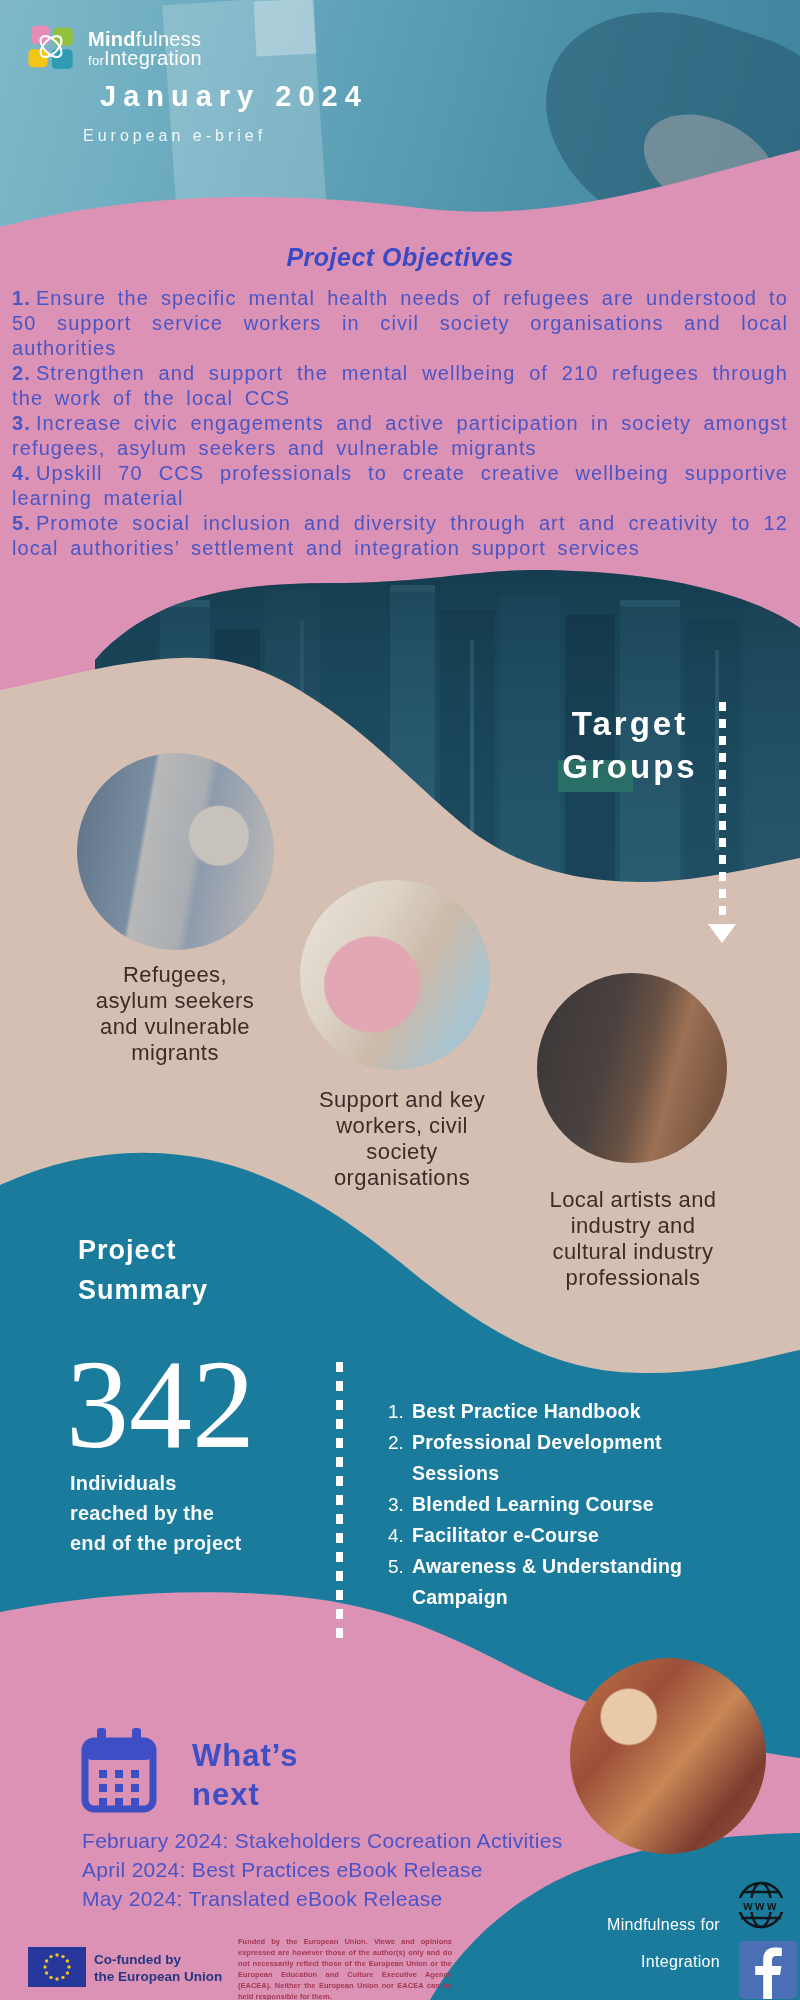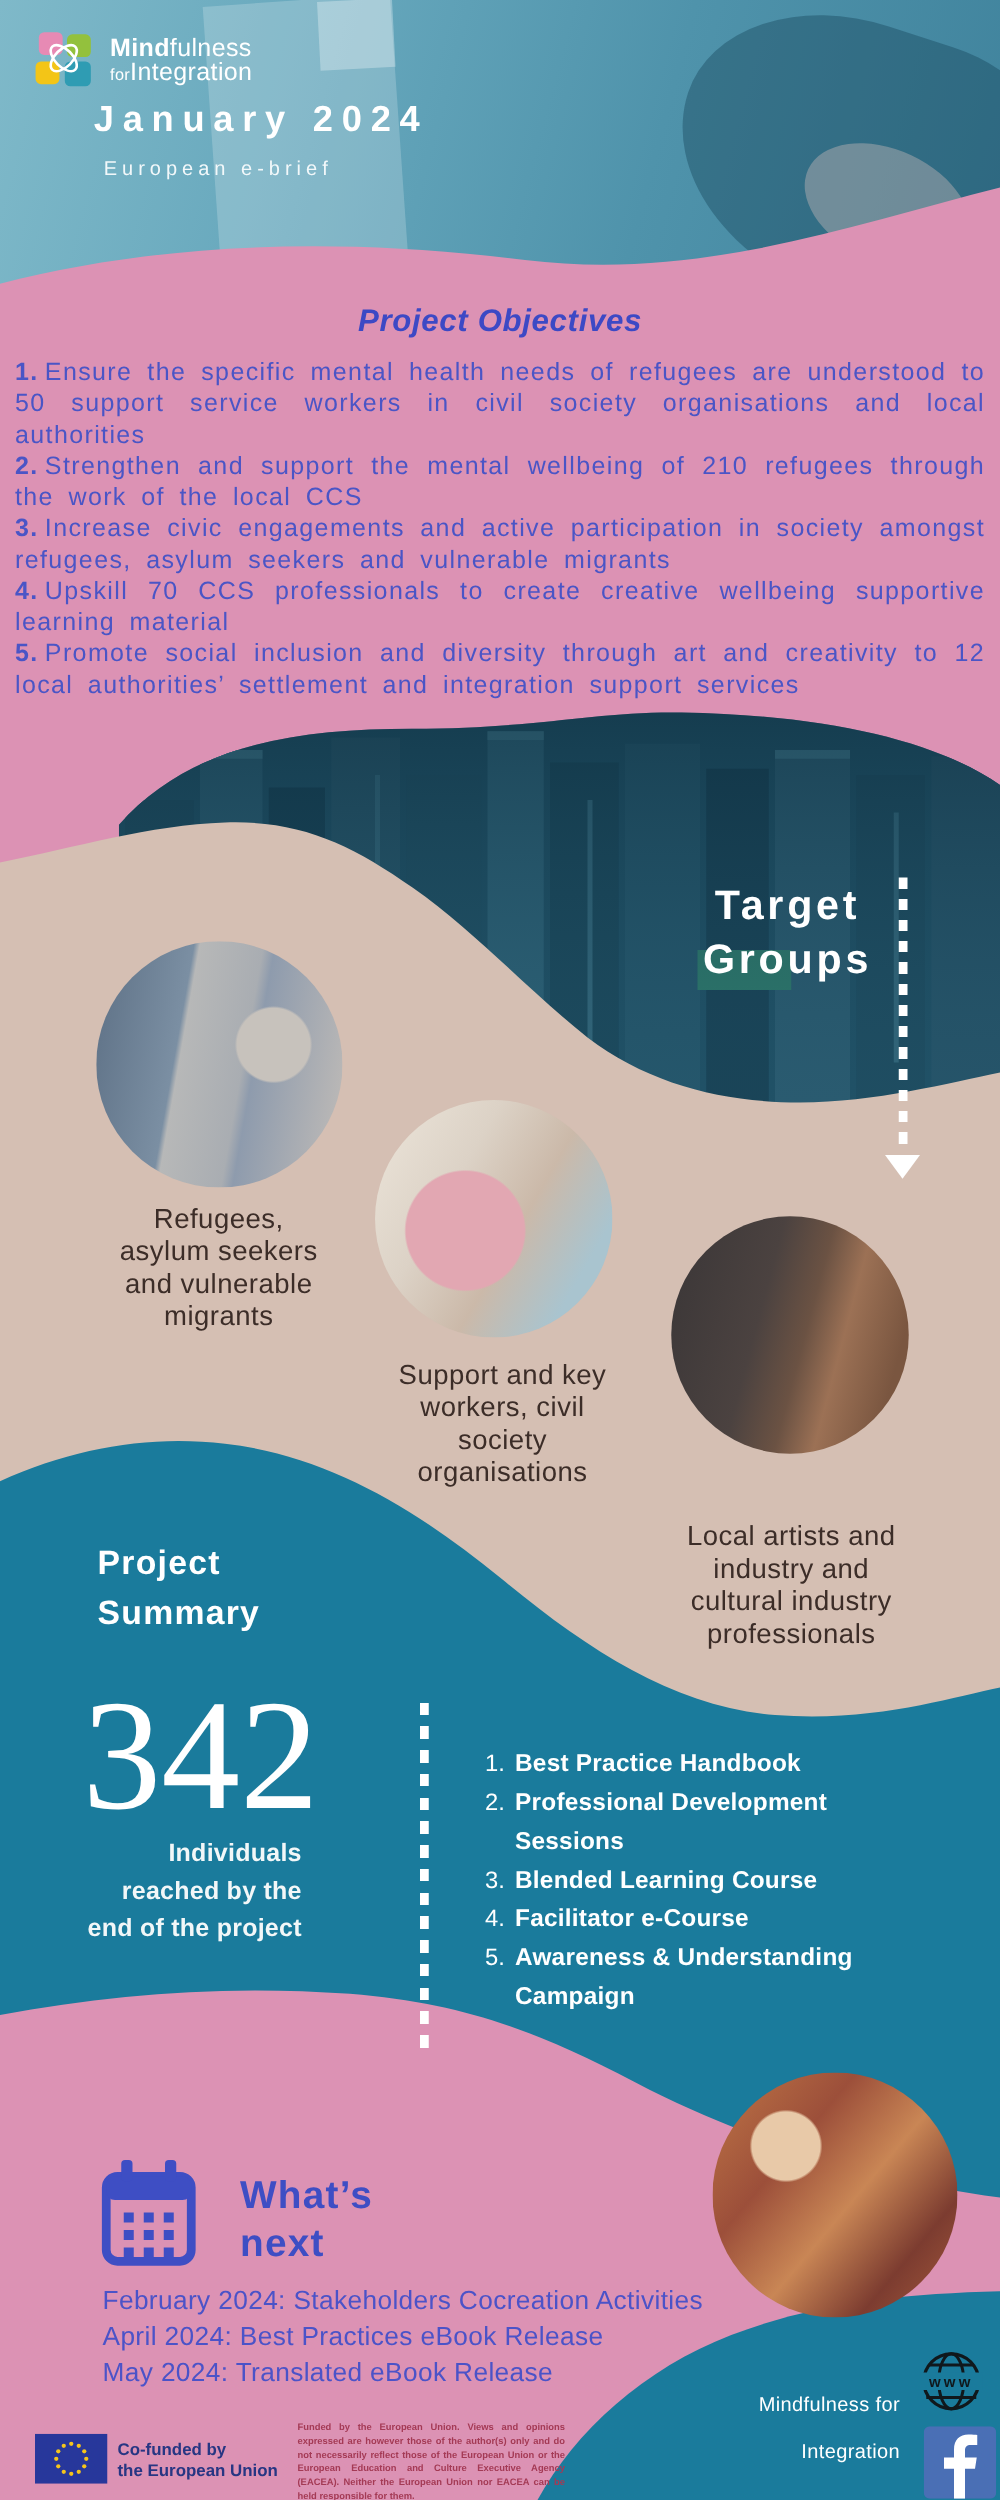--- a/index.html
+++ b/index.html
@@ -13,21 +13,21 @@
   .hp-frame{left:255px;top:0;width:60px;height:55px;background:rgba(255,255,255,0.30);transform:rotate(-3deg);}
   .hp-arm{left:540px;top:20px;width:300px;height:220px;background:rgba(18,62,84,0.38);border-radius:50% 40% 30% 60%;transform:rotate(18deg);}
   .hp-hand{left:640px;top:120px;width:140px;height:90px;background:rgba(230,200,195,0.35);border-radius:50%;transform:rotate(25deg);}
   .bg-svg{left:0;top:0;}
   .logo{left:25px;top:24px;}
   .brand{left:88px;top:30px;color:#ffffff;line-height:19px;letter-spacing:0.3px;}
   .brand .l1{font-size:20px;font-weight:300;}
   .brand .l1 b{font-weight:700;}
   .brand .l2{font-size:20px;font-weight:300;}
   .brand .l2 .for{font-size:13px;}
-  .h-title{left:75px;top:80px;color:#ffffff;font-size:29px;font-weight:700;letter-spacing:7px;}
+  .h-title{left:100px;top:80px;color:#ffffff;font-size:29px;font-weight:700;letter-spacing:7px;}
   .h-sub{left:83px;top:127px;color:#f2f8fa;font-size:16px;font-weight:400;letter-spacing:4px;}
   
   .obj-title{left:0;top:243px;width:800px;text-align:center;color:#3c49c5;font-size:25px;font-weight:700;letter-spacing:0.5px;font-style:italic;}
   .obj-wrap{left:12px;top:286px;width:776px;color:#4a55c6;font-size:20px;line-height:25px;
             letter-spacing:1.1px;word-spacing:5px;text-align:justify;}
   .obj-wrap p{margin:0;}
   .obj-num{font-weight:700;margin-right:5px;}
   
   .tg-title{left:545px;top:702px;width:170px;text-align:center;color:#ffffff;font-size:33px;font-weight:700;letter-spacing:3px;line-height:43px;}
   .dotline{width:7px;background:repeating-linear-gradient(180deg,#ffffff 0 9px,transparent 9px 17px);}
@@ -39,25 +39,25 @@
                  linear-gradient(100deg,#5d7085 0%,#7b8fa3 34%,#b7b8b8 36%,#a9adb2 58%,#8e9bad 62%,#c2bdb8 100%);}
   .c2{left:300px;top:880px;width:190px;height:190px;
       background:radial-gradient(circle at 38% 55%,#e2a7b2 0 30%,rgba(0,0,0,0) 31%),
                  linear-gradient(120deg,#ece5da 0%,#dcd2c6 34%,#cbb9a9 58%,#a9c4cf 82%);}
   .c3{left:537px;top:973px;width:190px;height:190px;
       background:linear-gradient(105deg,#3a3637 0%,#4b4240 38%,#6b5243 55%,#9c7155 68%,#7a5640 88%);}
   .cap{color:var(--brown);font-size:22px;font-weight:500;letter-spacing:0.4px;line-height:26px;text-align:center;}
   .cap span{display:block;}
   .cap1{left:60px;top:962px;width:230px;}
   .cap2{left:292px;top:1087px;width:220px;}
-  .cap3{left:523px;top:1216px;width:220px;}
+  .cap3{left:523px;top:1187px;width:220px;}
   
   .sum-title{left:78px;top:1230px;color:#ffffff;font-size:27px;font-weight:700;letter-spacing:1px;line-height:40px;}
   .stat{left:66px;top:1342px;color:#ffffff;font-family:"Liberation Serif",serif;font-size:126px;line-height:1;font-weight:400;}
-  .stat-label{left:70px;top:1468px;color:#f2f7f8;font-size:20px;font-weight:600;line-height:30px;letter-spacing:0.2px;text-align:right;}
+  .stat-label{left:70px;top:1468px;color:#f2f7f8;font-size:20px;font-weight:600;line-height:30px;letter-spacing:0.2px;}
   .stat-label span{display:block;}
   .sum-dots{left:336px;top:1362px;height:285px;background:repeating-linear-gradient(180deg,#ffffff 0 10px,transparent 10px 19px);}
   .deliv{left:388px;top:1396px;width:310px;color:#ffffff;}
   .deliv .row{display:flex;margin:0;}
   .deliv .n{width:24px;flex:none;font-size:19px;font-weight:400;line-height:31px;}
   .deliv .t{font-size:19.5px;font-weight:700;line-height:31px;letter-spacing:0.2px;width:280px;}
   
   .cal{left:80px;top:1726px;}
   .wn-title{left:192px;top:1736px;color:#3e4ec4;font-size:31px;font-weight:700;line-height:39px;letter-spacing:1px;}
   .c4{left:570px;top:1658px;width:196px;height:196px;

